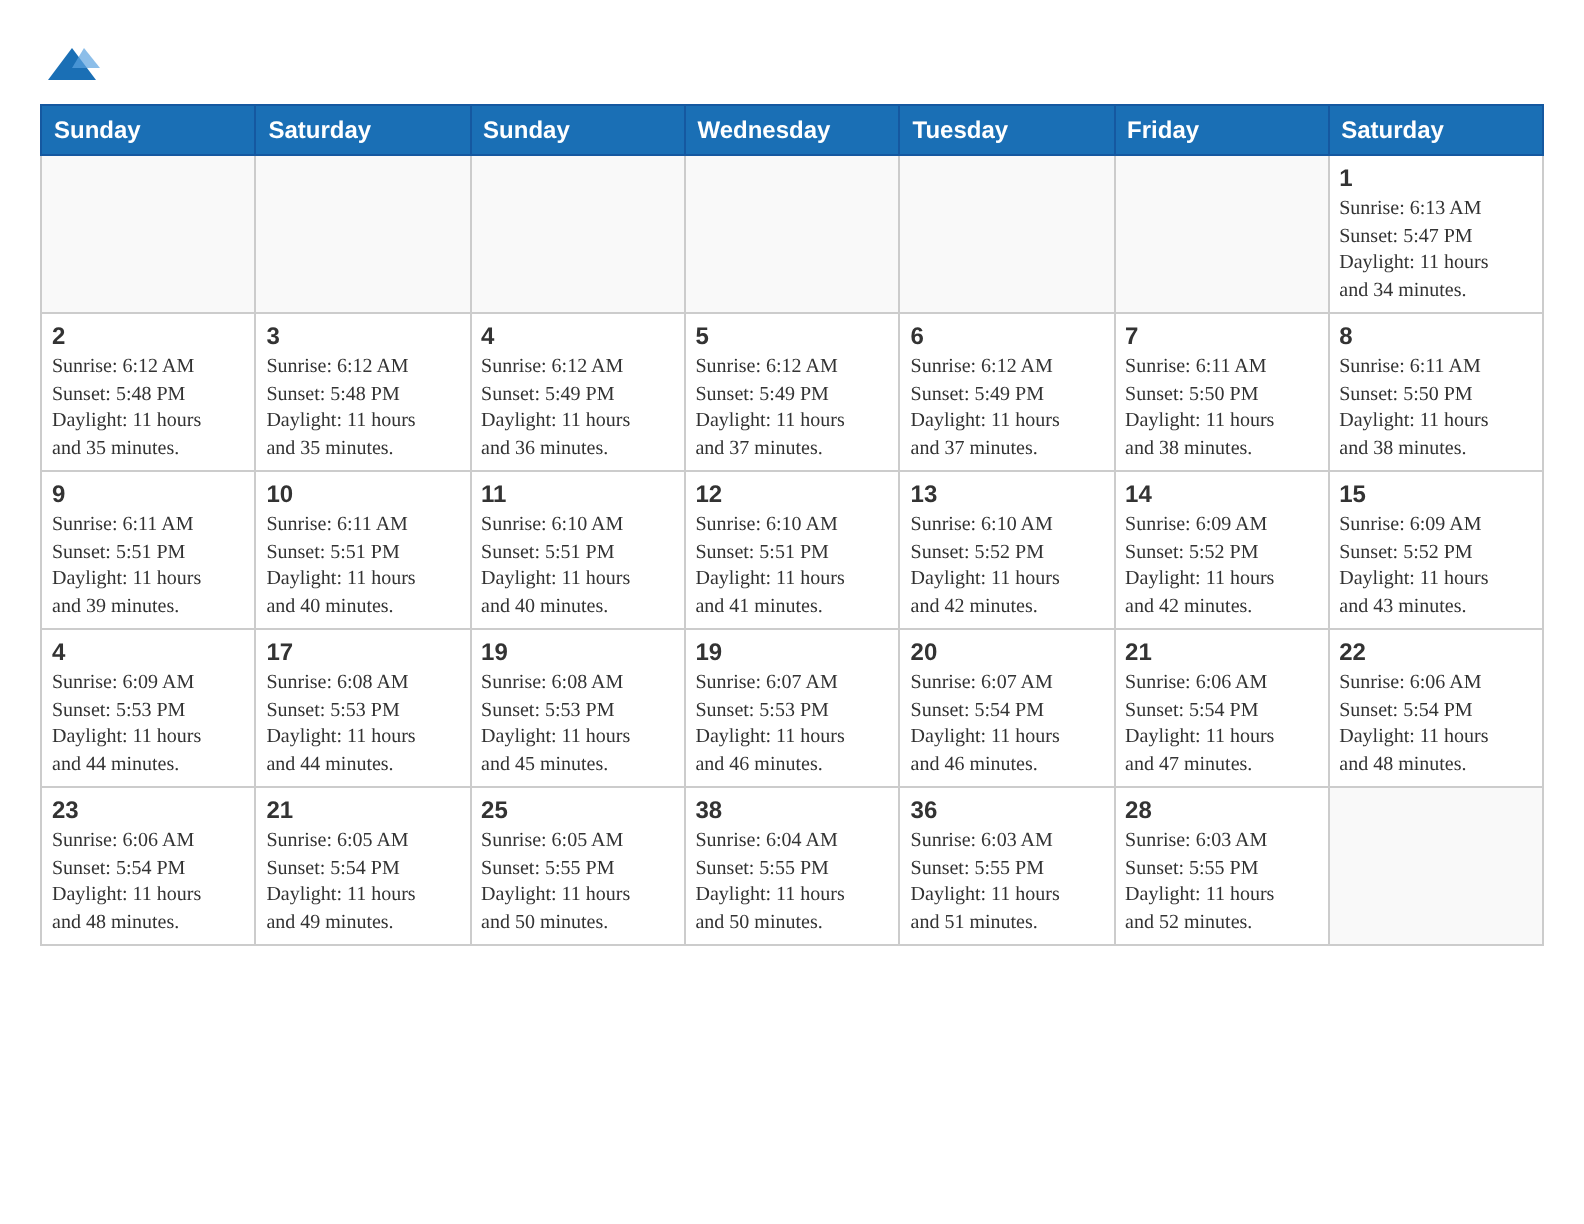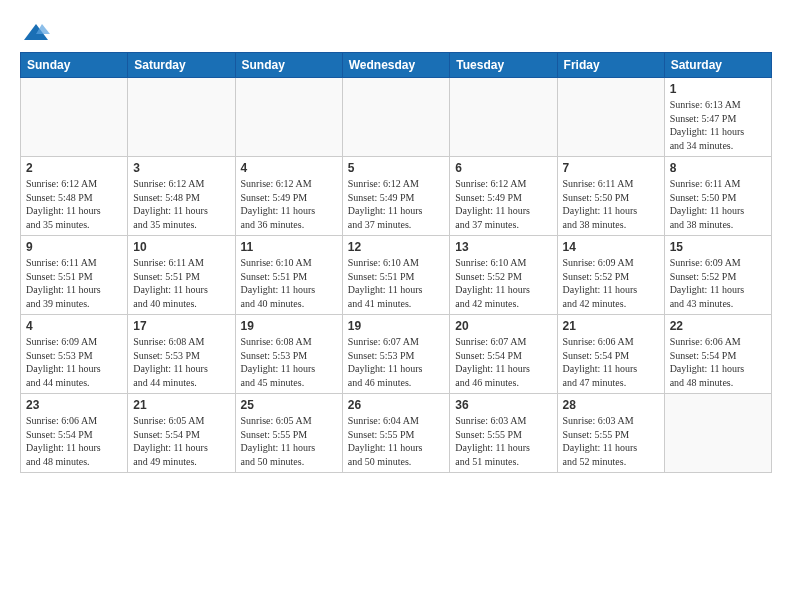--- a/index.html
+++ b/index.html
@@ -306,21 +306,21 @@
 and 49 minutes.</div>
         </td>
         <td>
           <span class="day-number">25</span>
           <div class="day-info" style="white-space: pre-line;">Sunrise: 6:05 AM
 Sunset: 5:55 PM
 Daylight: 11 hours
 and 50 minutes.</div>
         </td>
         <td>
-          <span class="day-number">26</span>
+          <span class="day-number">38</span>
           <div class="day-info" style="white-space: pre-line;">Sunrise: 6:04 AM
 Sunset: 5:55 PM
 Daylight: 11 hours
 and 50 minutes.</div>
         </td>
         <td>
           <span class="day-number">36</span>
           <div class="day-info" style="white-space: pre-line;">Sunrise: 6:03 AM
 Sunset: 5:55 PM
 Daylight: 11 hours

